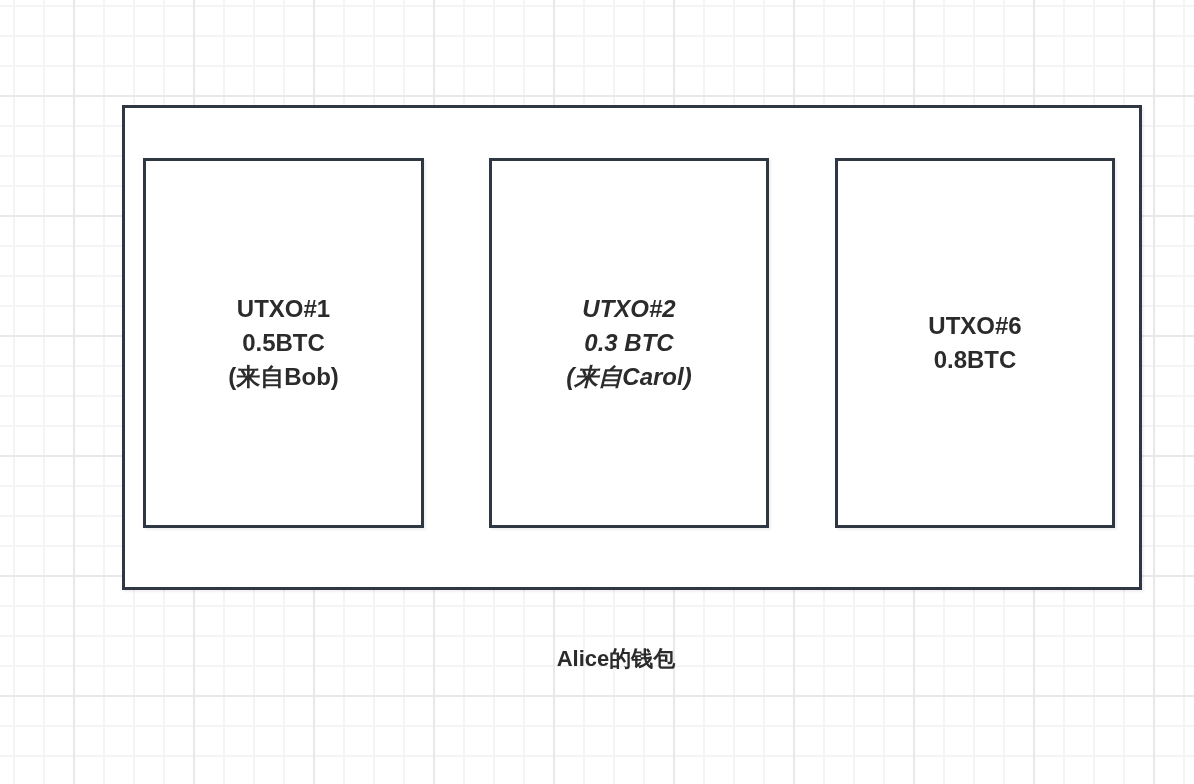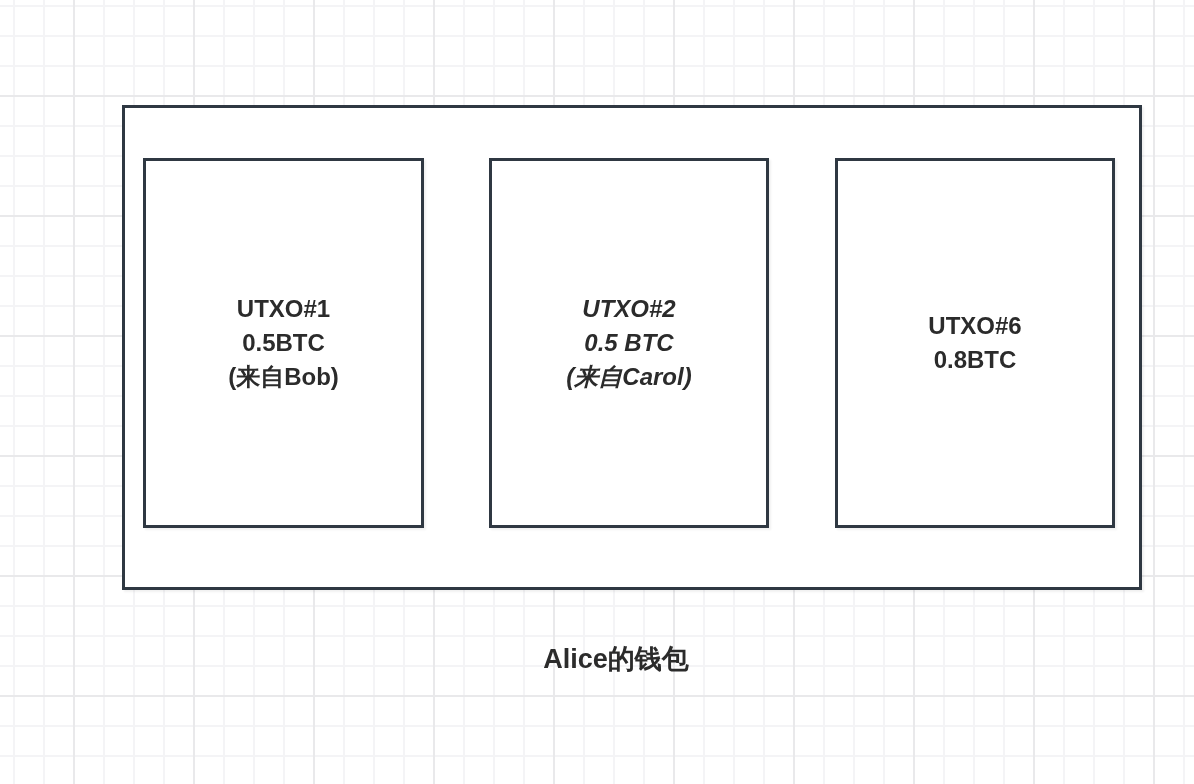--- a/index.html
+++ b/index.html
@@ -62,21 +62,21 @@
   #utxo-box-1 { left: 18px;  width: 281px; }
   #utxo-box-2 { left: 364px; width: 280px; font-style: italic; }
   #utxo-box-3 { left: 710px; width: 280px; }
 
   
   .wallet-label {
     position: absolute;
     left: 616px;
     top: 641px;
     transform: translateX(-50%);
-    font-size: 27px;
+    font-size: 22px;
     line-height: 36px;
     font-weight: 700;
     color: #2b2b2b;
     white-space: nowrap;
   }
 </style>
 </head>
 <body>
 
 <div class="canvas">
@@ -84,21 +84,21 @@
   <div class="wallet-rect">
 
     <div class="utxo-box" id="utxo-box-1">
       <div class="line">UTXO#1</div>
       <div class="line">0.5BTC</div>
       <div class="line">(来自Bob)</div>
     </div>
 
     <div class="utxo-box" id="utxo-box-2">
       <div class="line">UTXO#2</div>
-      <div class="line">0.5 BTC</div>
+      <div class="line">0.3 BTC</div>
       <div class="line">(来自Carol)</div>
     </div>
 
     <div class="utxo-box" id="utxo-box-3">
       <div class="line">UTXO#6</div>
       <div class="line">0.8BTC</div>
     </div>
 
   </div>
 

